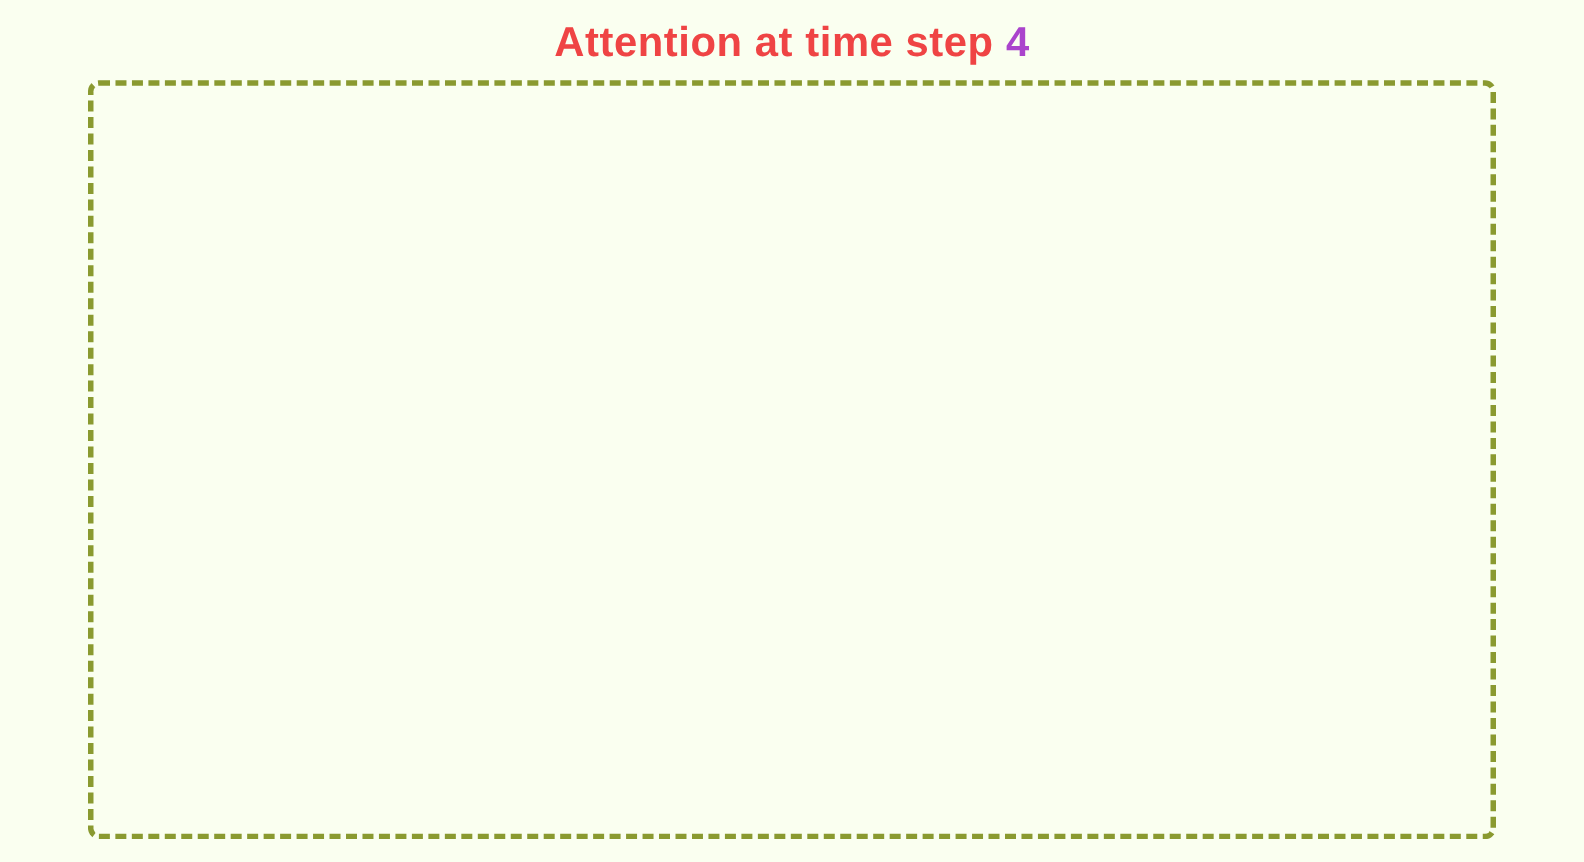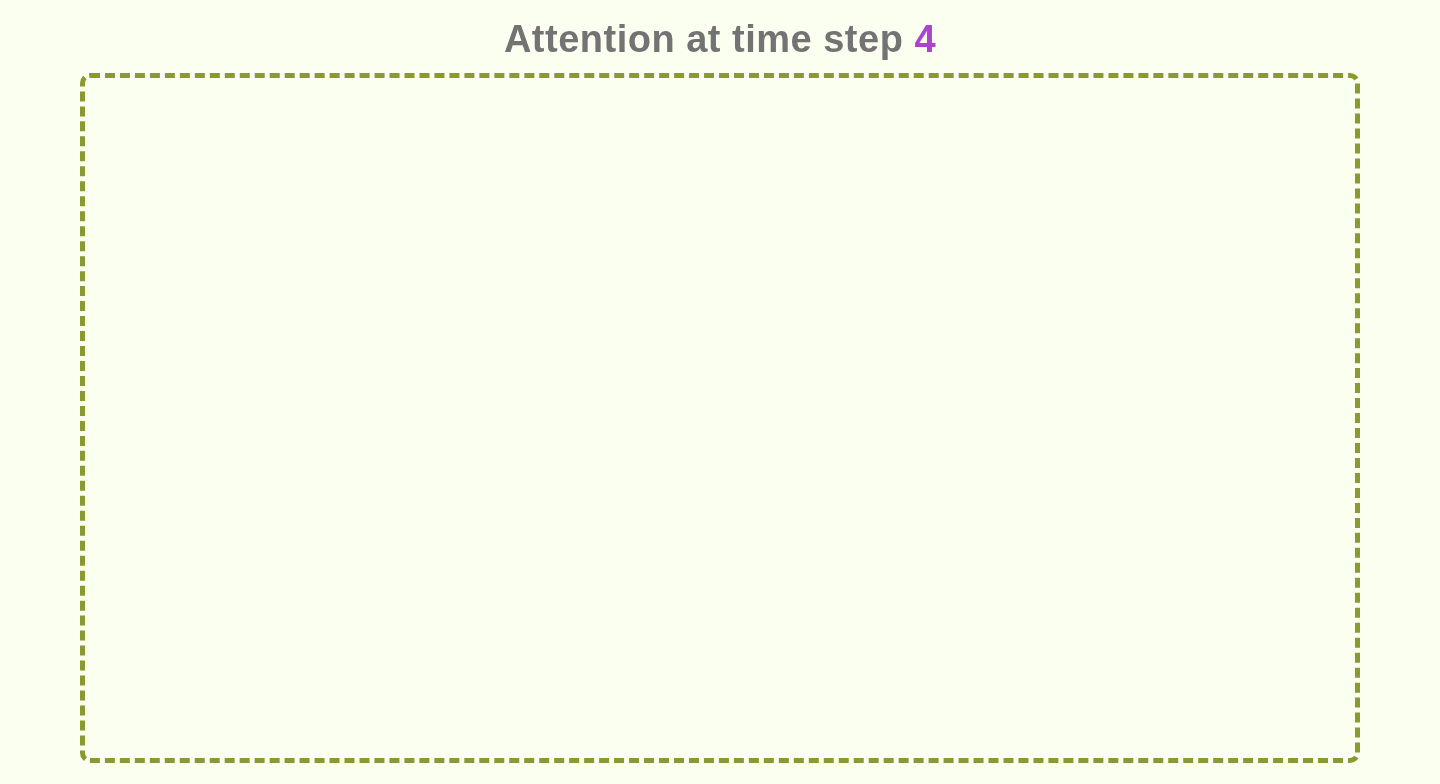--- a/index.html
+++ b/index.html
@@ -42,18 +42,18 @@
       border: 5px dashed #8a9a30;
       border-radius: 10px;
       background-color: #fafff0;
     }
   </style>
 </head>
 <body>
 
 <div class="title-container">
   <span class="title-text">
-    <span style="color: #737373;">Attention at time step</span>
+    <span style="color: #ef4444;">Attention at time step</span>
     <span class="title-number" style="color: rgb(170, 68, 204);">4</span>
   </span>
 </div>
 
 <div class="dashed-box" style="border-color: rgb(138, 154, 48); background-color: rgb(250, 255, 240);"></div>
 
 </body></html>

